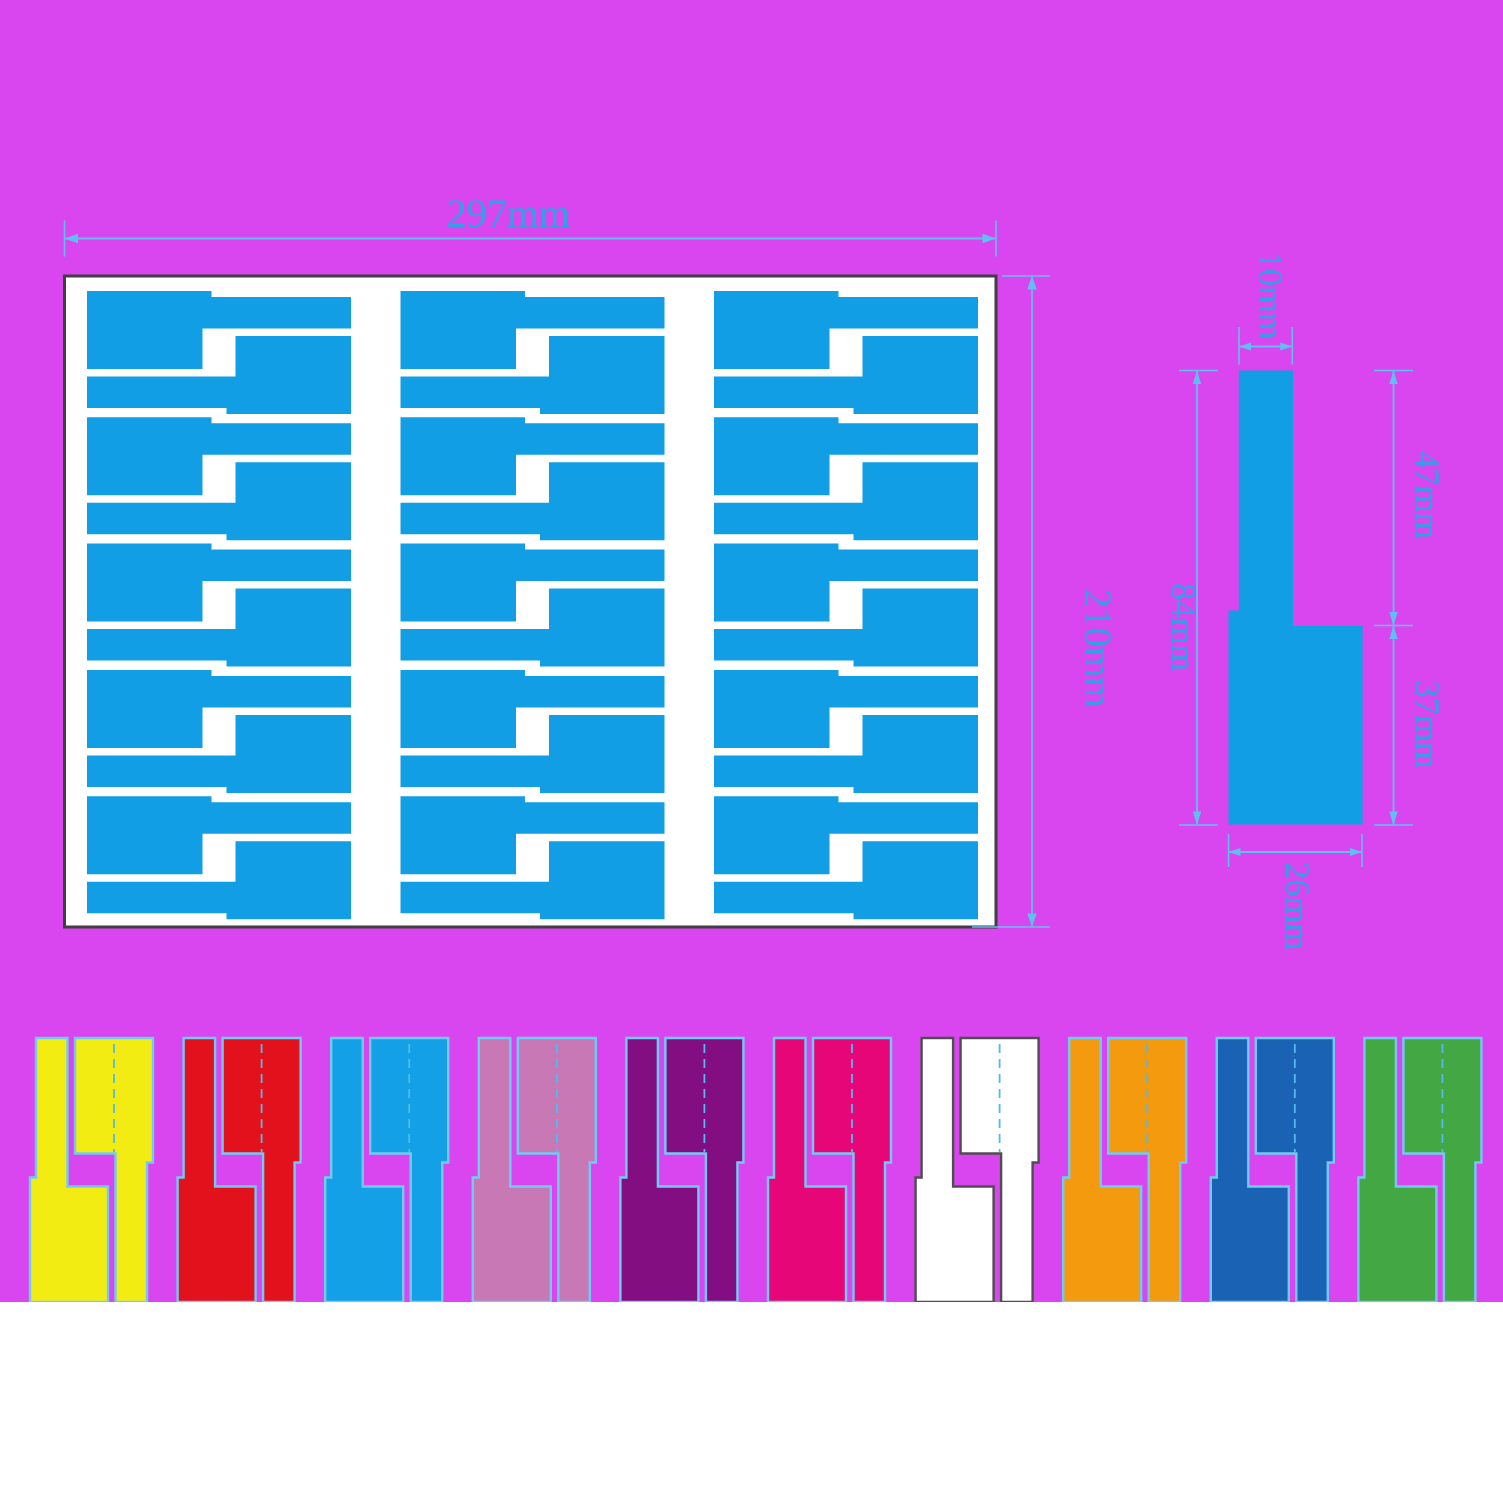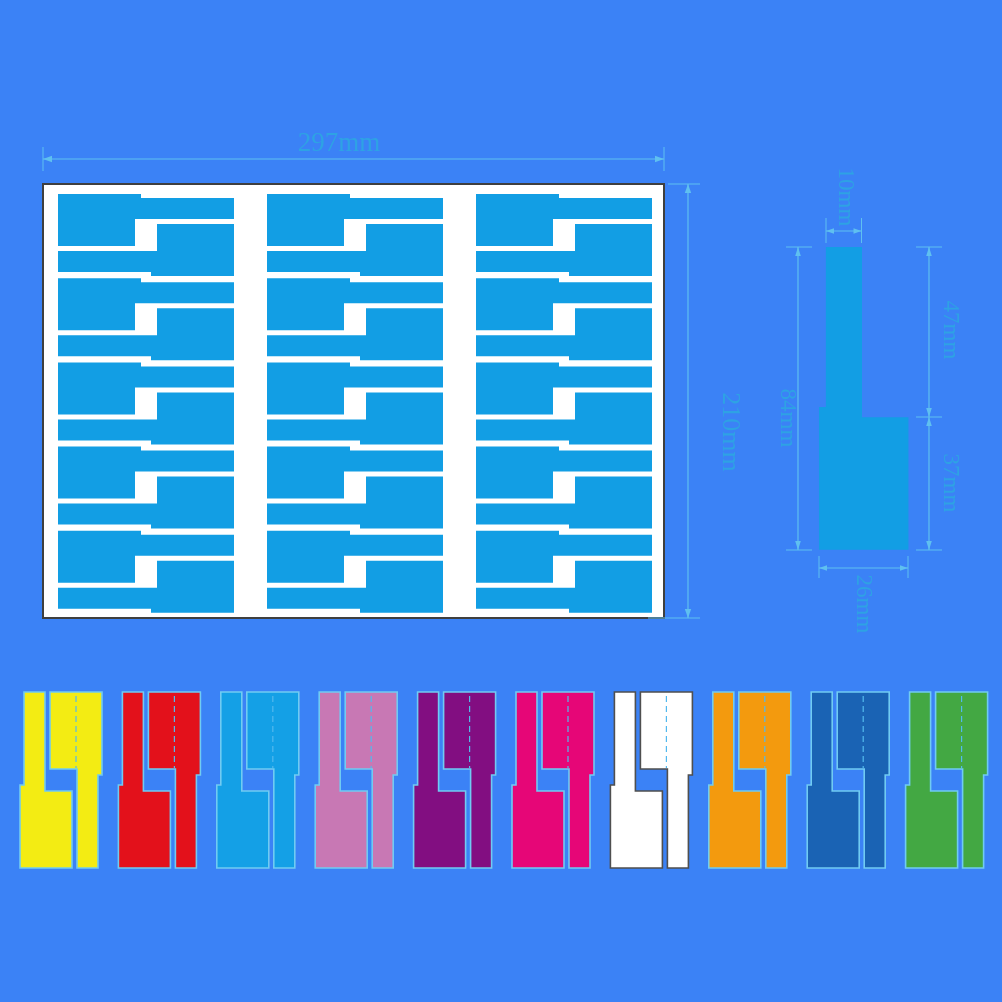--- a/index.html
+++ b/index.html
@@ -1,16 +1,16 @@
 <!DOCTYPE html>
 <html style="--label-blue: #129EE4; --dim-line: #5FC0F0; --dim-text: #2EA2E4; --sheet-border: #3F3F3F; --fold-dash: #53B9EE;"><head>
 <meta charset="utf-8">
 <style>
   html,body{margin:0;padding:0;background:#ffffff;}
-  .canvas{position:relative;width:1002px;height:1002px;background:#3b82f6;overflow:hidden;}
+  .canvas{position:relative;width:1002px;height:868px;background:#d946ef;overflow:hidden;}
   svg{display:block;}
   .sheet-unit{fill:var(--label-blue);}
   #sheet-rect{fill:#ffffff;stroke:var(--sheet-border);stroke-width:2;}
   .dim{stroke:var(--dim-line);stroke-width:1.2;fill:none;}
   .tick{stroke:var(--dim-line);stroke-width:1;fill:none;}
   .arrow{fill:var(--dim-line);stroke:none;}
   .dim-text{fill:var(--dim-text);font-family:"Liberation Serif","DejaVu Serif",serif;font-size:23px;}
   .dim-text.lg{font-size:27px;}
   .dim-text.md{font-size:26px;}
   .detail-shape{fill:var(--label-blue);}

